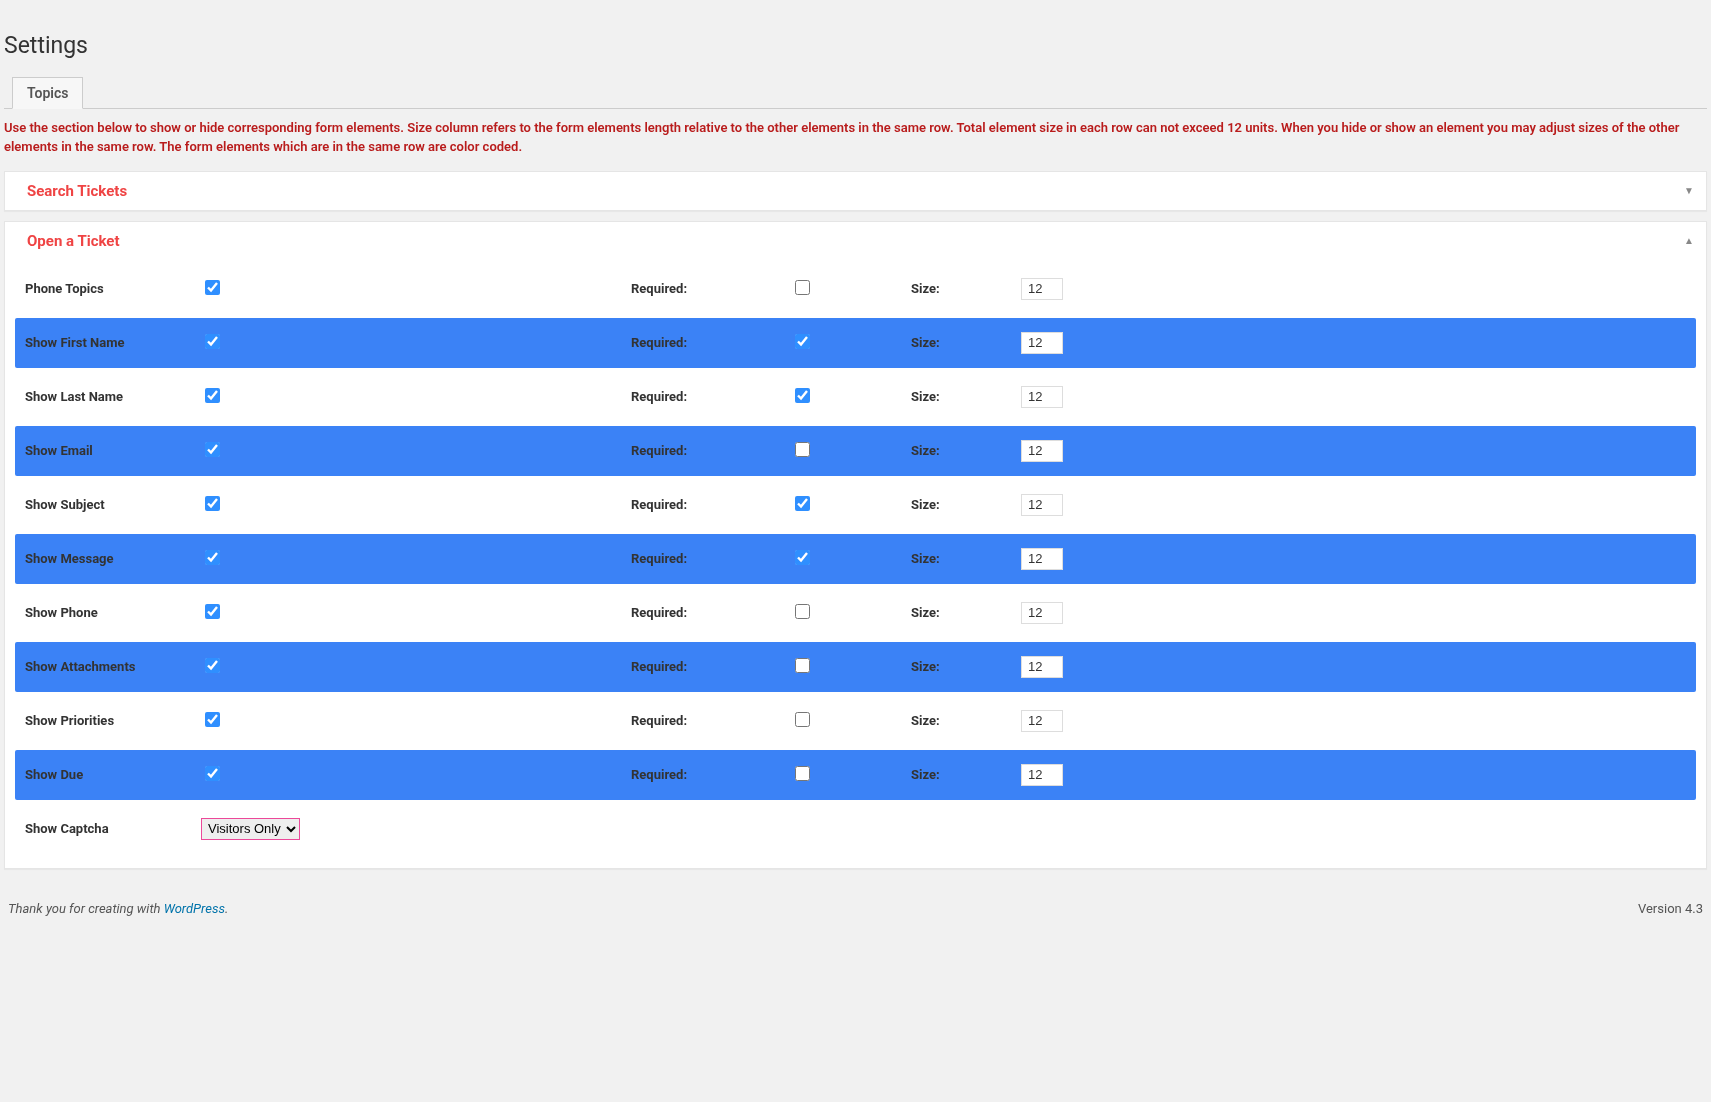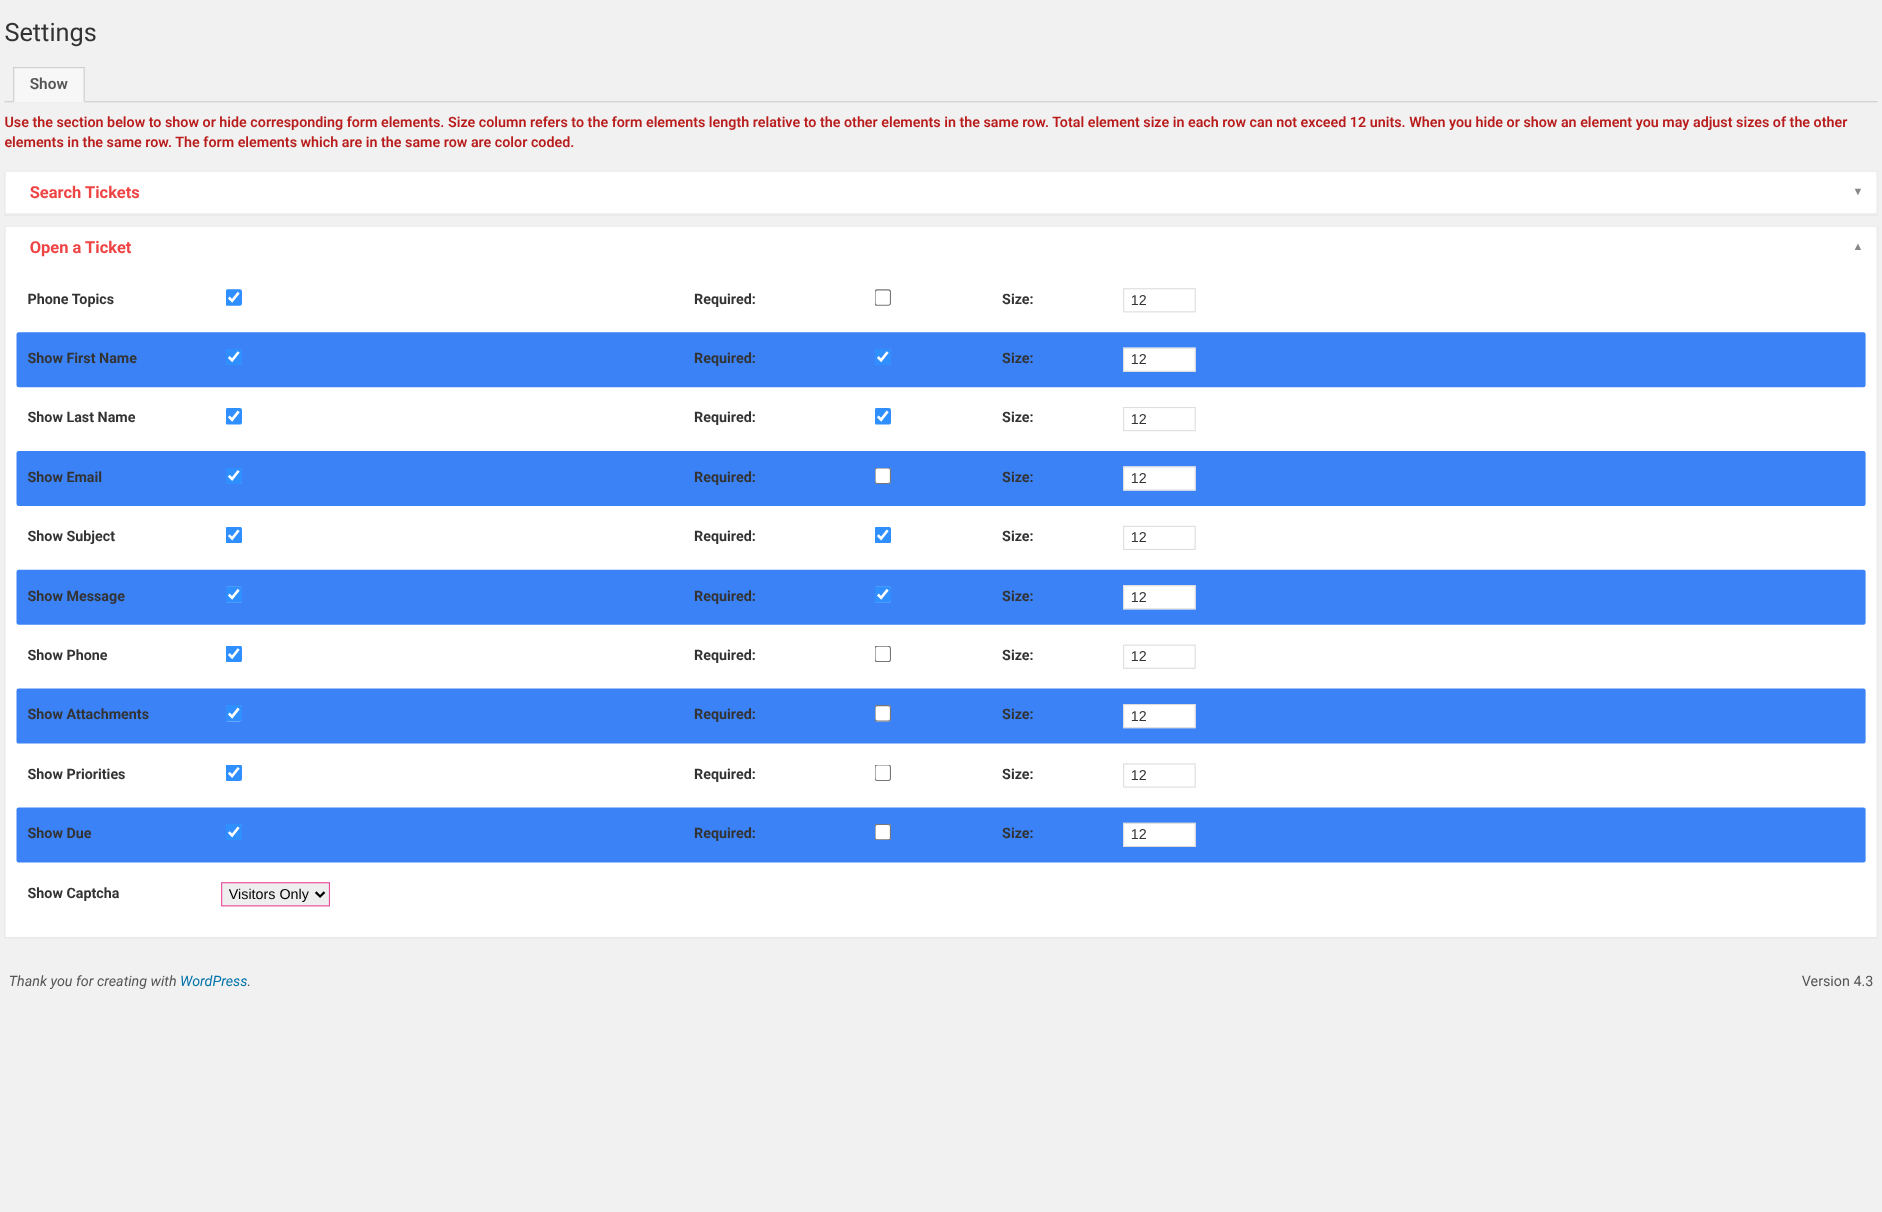--- a/index.html
+++ b/index.html
@@ -3,21 +3,21 @@
   <meta charset="utf-8">
   <style>
     * { box-sizing: border-box; margin: 0; padding: 0; }
     body {
       font-family: -apple-system, BlinkMacSystemFont, "Segoe UI", Roboto, Helvetica, Arial, sans-serif;
       background: #f1f1f1;
       color: #222;
       font-size: 13px;
       padding: 0;
     }
-    .wrap { padding: 8px 4px 0 4px; }
+    .wrap { padding: 8px 4px 0 4px; margin-top: 16px; }
     h1.page-title {
       font-size: 23px;
       font-weight: 400;
       color: #333;
       padding: 8px 0 4px 0;
       margin-bottom: 14px;
     }
     .nav-tab-wrapper {
       border-bottom: 1px solid #ccc;
       margin-bottom: 10px;
@@ -90,21 +90,21 @@
       color: #333;
     }
     .check-cell { padding-left: 4px; }
     input[type="checkbox"] {
       width: 15px;
       height: 15px;
       accent-color: #2f8fff;
       cursor: pointer;
     }
     input.size-input {
-      width: 66px;
+      width: 42px;
       height: 22px;
       border: 1px solid #ddd;
       padding: 2px 6px;
       font-size: 13px;
       text-align: left;
       color: #333;
     }
     select.captcha-select {
       font-size: 13px;
       height: 22px;
@@ -133,21 +133,21 @@
     .footer a { color: #0073aa; text-decoration: none; }
     .footer .thanks { font-style: italic; }
   </style>
 </head>
 <body>
 
 <div class="wrap">
   <h1 class="page-title">Settings</h1>
 
   <div class="nav-tab-wrapper">
-    <span class="nav-tab">Show</span>
+    <span class="nav-tab">Topics</span>
   </div>
 
   <p class="desc">Use the section below to show or hide corresponding form elements. Size column refers to the form elements length relative to the other elements in the same row. Total element size in each row can not exceed 12 units. When you hide or show an element you may adjust sizes of the other elements in the same row. The form elements which are in the same row are color coded.</p>
 
   <div class="postbox closed">
     <div class="postbox-header">
       <h2>Search Tickets</h2>
       <span class="toggle-indicator">▼</span>
     </div>
 

